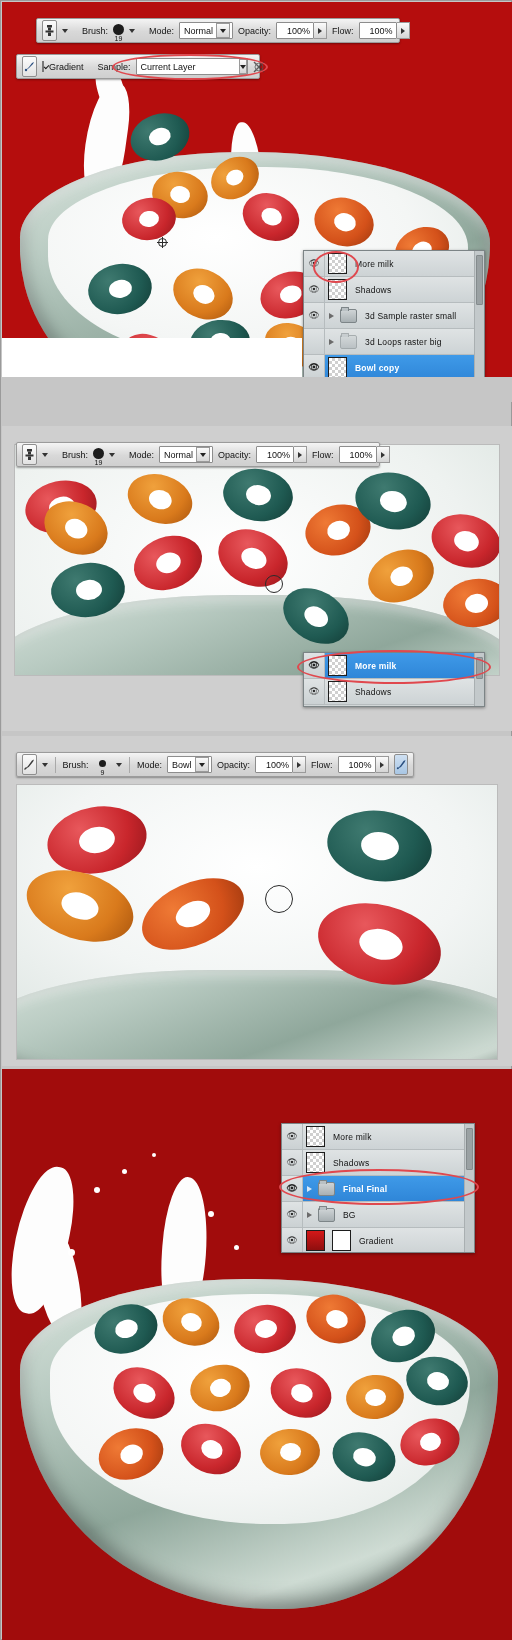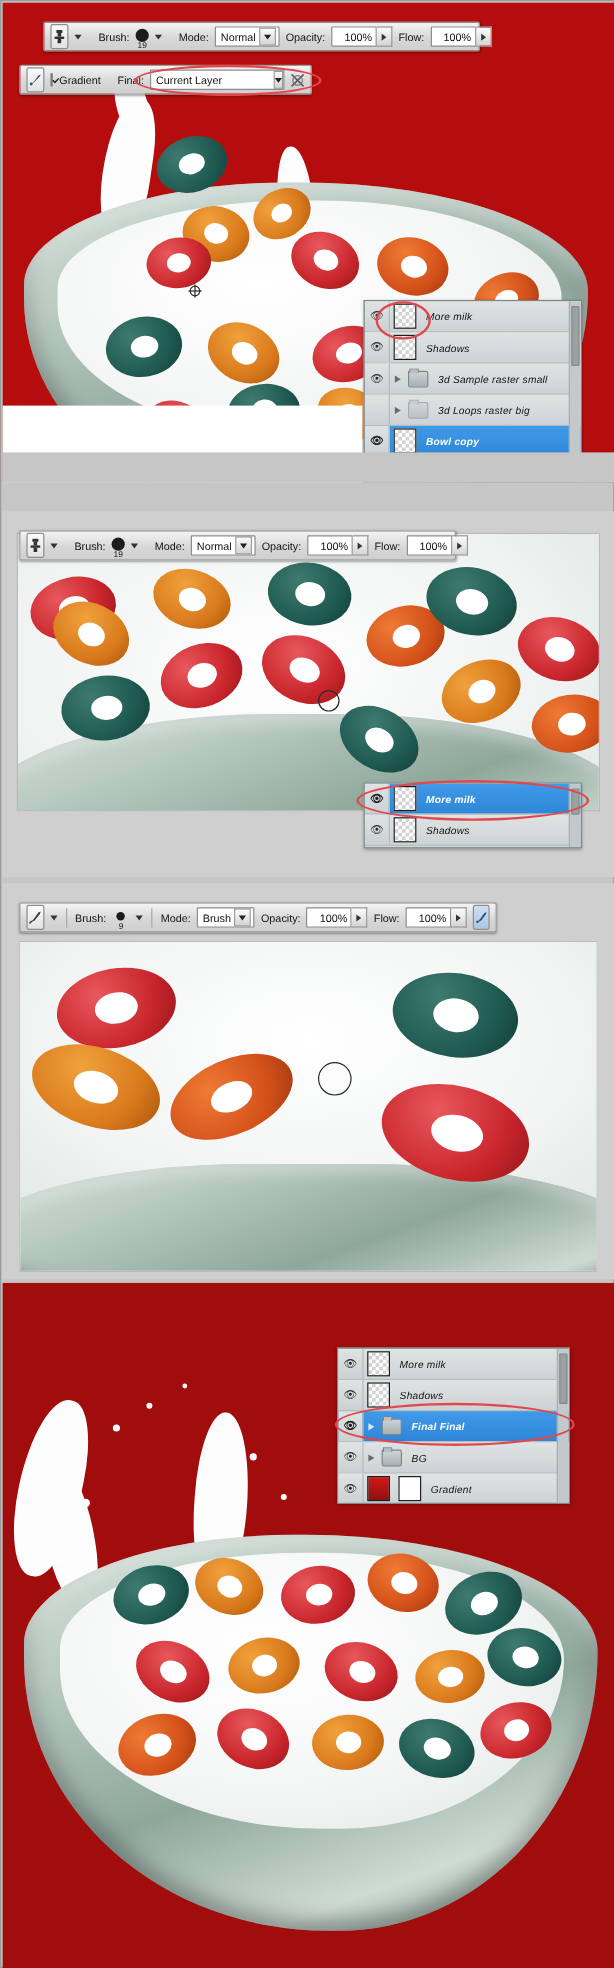--- a/index.html
+++ b/index.html
@@ -114,21 +114,21 @@
                      linear-gradient(45deg,#cfcfcf 25%,transparent 25%,transparent 75%,#cfcfcf 75%,#cfcfcf);
     background-size:6px 6px;background-position:0 0,3px 3px;
   }
   .thumb.folder{
     border:none;background:none;display:flex;align-items:center;justify-content:center;
   }
   .folder-ico{width:15px;height:12px;background:linear-gradient(#cfd4d6,#a8b0b3);border:1px solid #7d8588;border-radius:1px 2px 2px 2px;position:relative;}
   .folder-ico::before{content:"";position:absolute;top:-3px;left:0;width:6px;height:3px;background:#b9c0c3;border:1px solid #7d8588;border-bottom:none;border-radius:1px 1px 0 0;}
   .thumb.solidred{background:linear-gradient(#d41818,#8e0f0f);}
   .thumb.maskwhite{background:#fff;}
-  .lname{padding-left:4px;letter-spacing:.2px;font-style:italic;}
+  .lname{padding-left:4px;letter-spacing:.2px;}
   .pgrip{
     position:absolute;right:0;top:0;bottom:0;width:9px;background:#c3c9cb;border-left:1px solid #a9afb1;
   }
   .pgrip i{position:absolute;left:1px;right:1px;top:4px;height:48px;background:#9aa1a3;border:1px solid #848b8d;border-radius:1px;display:block;}
 
   
   .ellipse{position:absolute;border:2px solid #e0484e;border-radius:50%;pointer-events:none;}
 
   
   .crosshair{position:absolute;width:11px;height:11px;}
@@ -257,21 +257,21 @@
     <div class="optbar" style="left:14px;top:52px;width:232px;">
       <div class="toolbtn">
         <svg width="13" height="13" viewBox="0 0 13 13">
             <path d="M2 11 L6 7 L9 3 L11 2 L10 4 L6 8 Z" fill="#2a4f80"></path>
             <circle cx="3" cy="10" r="1.2" fill="#2a4f80"></circle>
           </svg>
       </div>
       <div class="chk"></div>
       <span class="lbl">Gradient</span>
       <div class="sep"></div>
-      <span class="lbl">Final:</span>
+      <span class="lbl">Sample:</span>
       <div class="combo" style="width:104px;gap:40px;">
         <span>Current Layer</span>
         <span class="arrowbox">
             <i class="caret" style="border-top-color:#222;"></i>
           </span>
       </div>
       <div style="width:16px;height:16px;display:flex;align-items:center;justify-content:center;opacity:.75;">
         <svg width="12" height="12" viewBox="0 0 12 12">
             <path d="M1 1 L11 11 M11 1 L1 11" stroke="#333" stroke-width="1.4" fill="none"></path>
             <circle cx="6" cy="6" r="4" stroke="#555" stroke-width="1" fill="none"></circle>
@@ -486,21 +486,21 @@
       <div class="brushprev">
         <div class="brushdot" style="width:7px;height:7px;margin-bottom:3px;"></div>
         <span class="brushnum">9</span>
       </div>
       <div class="caretbtn">
           <div class="caret"></div>
         </div>
       <div class="sep"></div>
       <span class="lbl">Mode:</span>
       <div class="combo" style="width:62px;">
-        <span>Brush</span>
+        <span>Bowl</span>
         <span class="arrowbox">
             <i class="caret" style="border-top-color:#222;"></i>
           </span>
       </div>
       <span class="lbl">Opacity:</span>
       <div style="display:flex;">
         <div class="numfield" style="width:30px;">100%</div>
         <div class="spin">
             <div class="tri"></div>
           </div>

